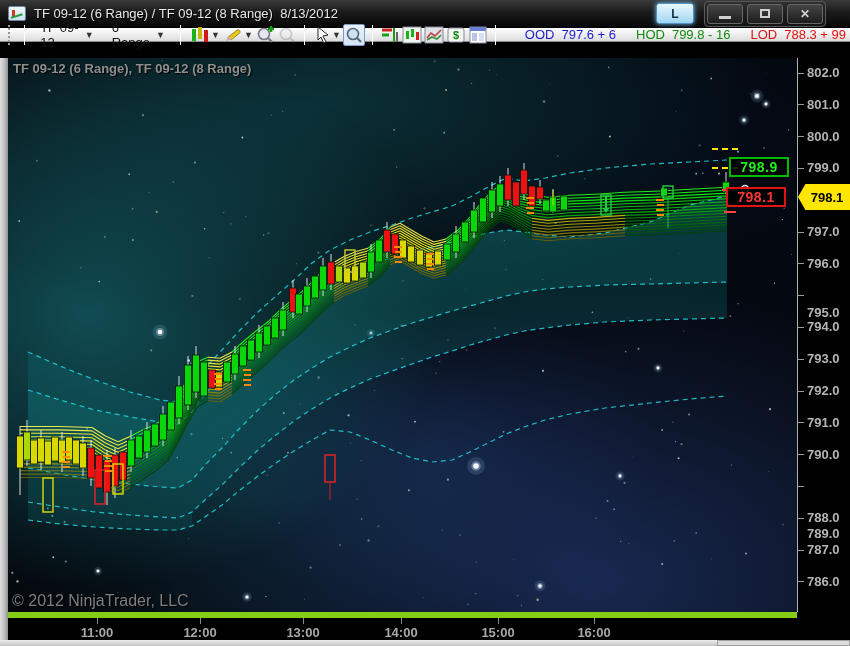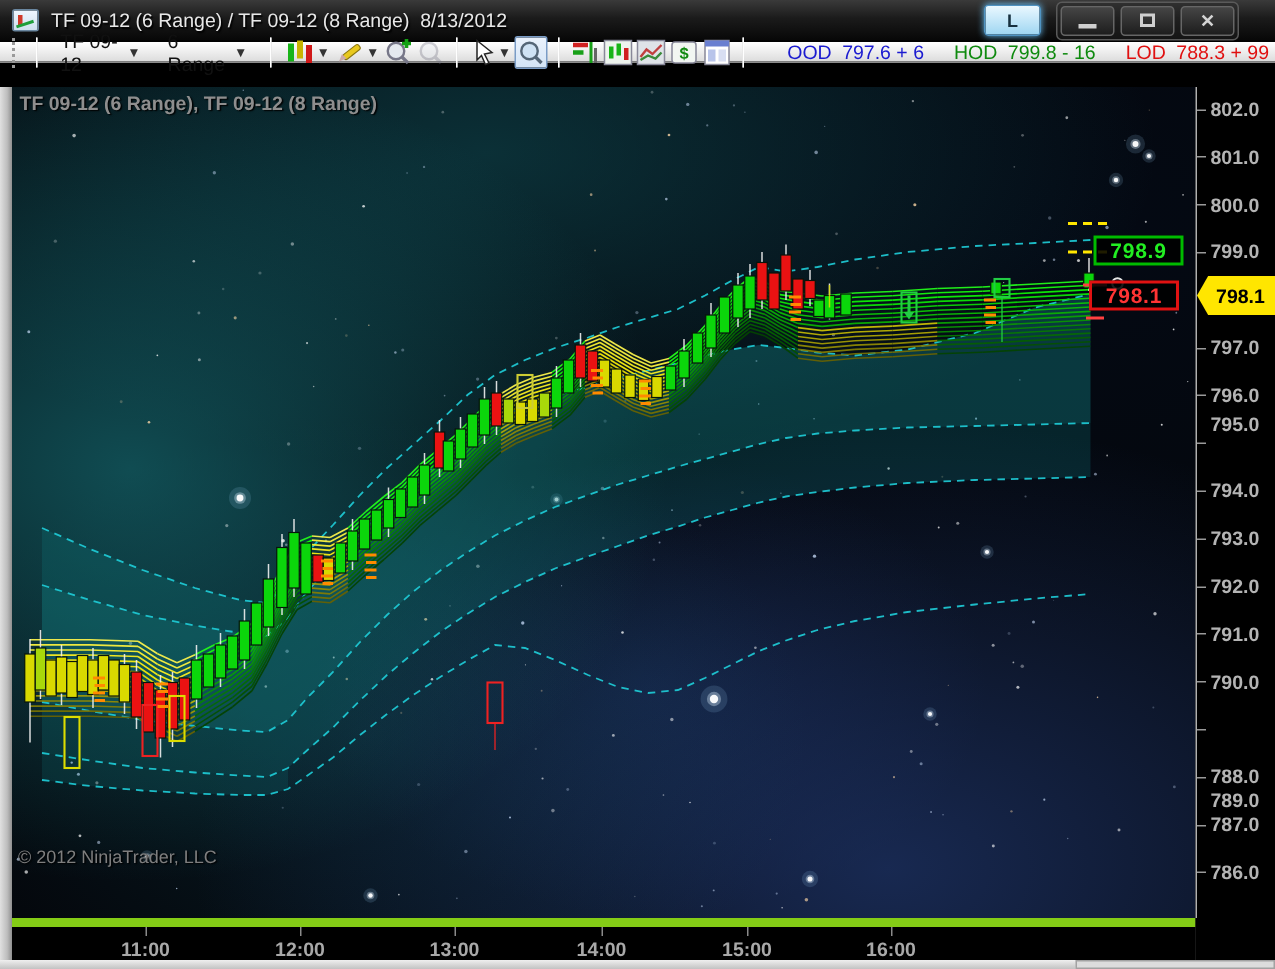--- a/index.html
+++ b/index.html
@@ -49,21 +49,21 @@
       radial-gradient(ellipse 560px 430px at 10% 46%, rgba(28,145,152,0.50), rgba(0,0,0,0) 64%),
       radial-gradient(ellipse 640px 300px at 40% 8%, rgba(22,115,125,0.38), rgba(0,0,0,0) 70%),
       radial-gradient(ellipse 420px 300px at 30% 78%, rgba(20,90,110,0.25), rgba(0,0,0,0) 70%),
       radial-gradient(ellipse 680px 440px at 74% 94%, rgba(48,82,165,0.45), rgba(0,0,0,0) 68%),
       radial-gradient(ellipse 320px 220px at 54% 72%, rgba(40,70,140,0.25), rgba(0,0,0,0) 70%),
       radial-gradient(ellipse 500px 360px at 88% 18%, rgba(4,10,22,0.8), rgba(0,0,0,0) 75%),
       linear-gradient(#04070c,#04070c);}
   .plot svg{position:absolute;left:0;top:0;}
   .overlay-label{position:absolute;left:5px;top:3px;font-size:13px;font-weight:bold;color:#8e8e8e;
     text-shadow:1px 1px 1px #000;}
-  .copyright{position:absolute;left:4px;top:506px;font-size:12px;color:#7e7e7e;text-shadow:1px 1px 1px #000;}
+  .copyright{position:absolute;left:4px;top:534px;font-size:16px;color:#7e7e7e;text-shadow:1px 1px 1px #000;}
   .pricebox{position:absolute;width:60px;height:20px;background:rgba(0,0,0,0.88);
     display:flex;align-items:center;justify-content:center;font-size:14px;font-weight:bold;letter-spacing:.5px;}
   .pricebox.target{left:721px;top:99px;border:2px solid #00bb00;color:#22ee22;}
   .pricebox.stop{left:718px;top:129px;border:2px solid #e01212;color:#ff3434;}
 
   
   .yaxis{position:absolute;left:797px;top:58px;width:53px;height:582px;background:#000;border-left:1px solid #b0b0b0;}
   .ytick{position:absolute;left:0;width:6px;height:1px;background:#9a9a9a;}
   .ylab{position:absolute;left:9px;font-size:13px;font-weight:bold;color:#b4b4b4;}
   .xaxis{position:absolute;left:8px;top:612px;width:789px;height:28px;background:#000;border-top:6px solid #84cc16;}
@@ -1364,21 +1364,21 @@
       <div class="ylab" style="top: 38.8px;">801.0</div>
       <div class="ytick" style="top: 78.1px;"></div>
       <div class="ylab" style="top: 70.6px;">800.0</div>
       <div class="ytick" style="top: 109.9px;"></div>
       <div class="ylab" style="top: 102.4px;">799.0</div>
       <div class="ytick" style="top: 173.5px;"></div>
       <div class="ylab" style="top: 166px;">797.0</div>
       <div class="ytick" style="top: 205.3px;"></div>
       <div class="ylab" style="top: 197.8px;">796.0</div>
       <div class="ytick" style="top: 237.1px;"></div>
-      <div class="ylab" style="top: 217px;">795.0</div>
+      <div class="ylab" style="top: 247px;">795.0</div>
       <div class="ytick" style="top: 268.9px;"></div>
       <div class="ylab" style="top: 261.4px;">794.0</div>
       <div class="ytick" style="top: 300.7px;"></div>
       <div class="ylab" style="top: 293.2px;">793.0</div>
       <div class="ytick" style="top: 332.5px;"></div>
       <div class="ylab" style="top: 325px;">792.0</div>
       <div class="ytick" style="top: 364.3px;"></div>
       <div class="ylab" style="top: 356.8px;">791.0</div>
       <div class="ytick" style="top: 396.1px;"></div>
       <div class="ylab" style="top: 388.6px;">790.0</div>

